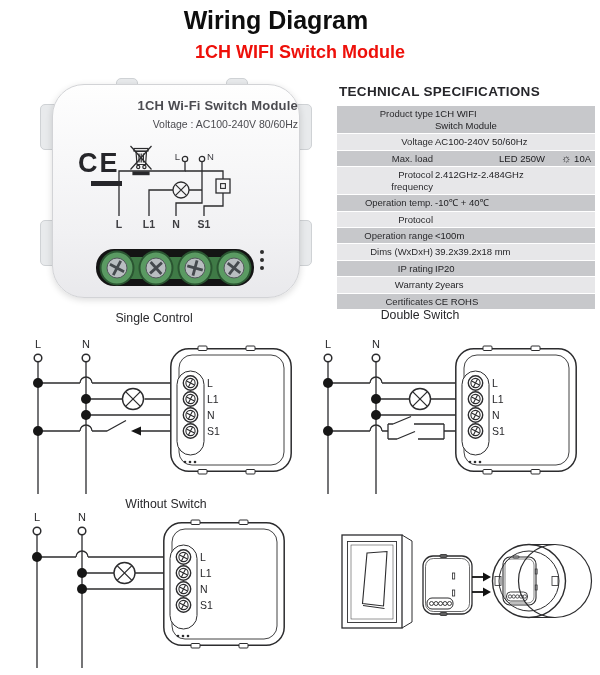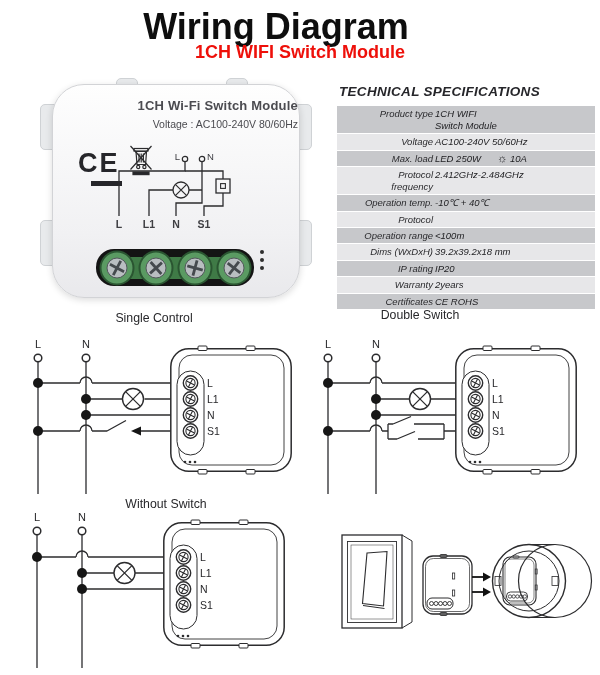--- a/index.html
+++ b/index.html
@@ -1,44 +1,44 @@
 <!DOCTYPE html>
 <html><head>
 <meta charset="utf-8">
 <style>
   html,body{margin:0;padding:0;background:#fff;}
   body{width:600px;height:675px;position:relative;overflow:hidden;
        font-family:"Liberation Sans",sans-serif;color:#222;}
   .abs{position:absolute;}
   
-  .title{top:6px;left:0;width:552px;text-align:center;font-size:36px;font-weight:800;color:#0e0e0e;}
+  .title{top:6px;left:0;width:552px;text-align:center;font-size:25px;font-weight:800;color:#0e0e0e;}
   .subtitle{top:42px;left:0;width:600px;text-align:center;font-size:18px;font-weight:700;color:#ee100a;}
   
   .photo{left:28px;top:78px;width:294px;height:224px;}
   .clip{position:absolute;background:#e8eaec;border:1px solid #cfd2d5;border-radius:5px;z-index:0;}
   .module-body{position:absolute;left:24px;top:6px;width:246px;height:212px;border-radius:32px;
       background:linear-gradient(#fefefe, #f1f1f3 70%, #e9e9ec);border:1px solid #d2d3d6;
       box-shadow:0 2px 7px rgba(0,0,0,.14);z-index:1;}
   .mod-text{position:absolute;left:24px;width:246px;text-align:right;z-index:2;color:#4b4b50;}
   .mod-name{top:20px;font-size:13px;font-weight:600;letter-spacing:.2px;}
   .mod-line{font-size:10.5px;font-weight:500;}
   .ce{position:absolute;left:50px;top:72px;font-size:27px;font-weight:700;color:#26262a;letter-spacing:2px;z-index:2;line-height:1;}
   .ce-bar{position:absolute;left:63px;top:103px;width:31px;height:4.5px;background:#26262a;z-index:2;}
   .dots{position:absolute;left:232px;top:172px;z-index:2;}
   .dots i{display:block;width:4px;height:4px;border-radius:2px;background:#2e2e2e;margin-bottom:4px;}
   
-  .specs{left:337px;top:84px;width:258px;font-style:italic;}
+  .specs{left:337px;top:84px;width:258px;}
   .specs-h{font-size:13.5px;font-weight:600;letter-spacing:.3px;color:#26262a;margin:0 0 7px 2px;}
   .spec-row{display:flex;margin-bottom:1px;}
   .spec-row:nth-child(odd){background:#c7c8cb;}
   .spec-row:nth-child(even){background:#e7e7e9;}
   .spec-label{width:98px;flex:none;padding:2px 2px 1.5px 7px;box-sizing:border-box;
       font-size:9.5px;line-height:1.25;color:#2b2b2e;white-space:pre-line;text-align:right;}
   .spec-value{flex:1;padding:2px 4px 1.5px 0;font-size:9.5px;line-height:1.25;color:#1d1d20;white-space:pre-line;}
-  .spec-value-flex{display:flex;align-items:center;}
+  .spec-value-flex{display:flex;align-items:center;justify-content:flex-end;}
   .sun{margin-left:16px;margin-right:3px;font-size:11px;line-height:1;}
   
   .diag{position:absolute;}
   .wire path{stroke:#2c2c2e;stroke-width:1.3;fill:none;}
   .la{stroke:#2c2c2e;fill:none;}
   .term{fill:#fff;stroke:#2c2c2e;stroke-width:1.5;}
   .lamp{fill:#fff;stroke:#2c2c2e;stroke-width:1.4;}
   .cap{font-size:12.3px;fill:#28282b;text-anchor:middle;}
   .wlbl{font-size:11px;fill:#28282b;text-anchor:middle;}
   .tlbl{font-size:10.5px;fill:#28282b;}

